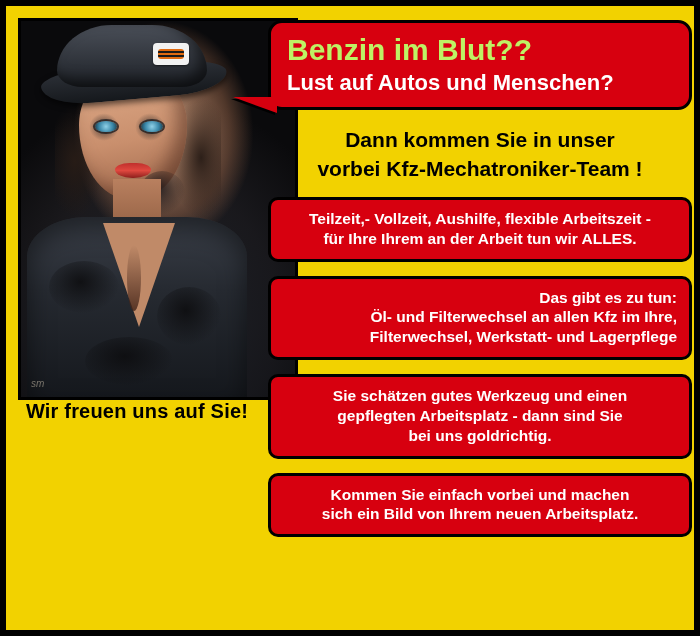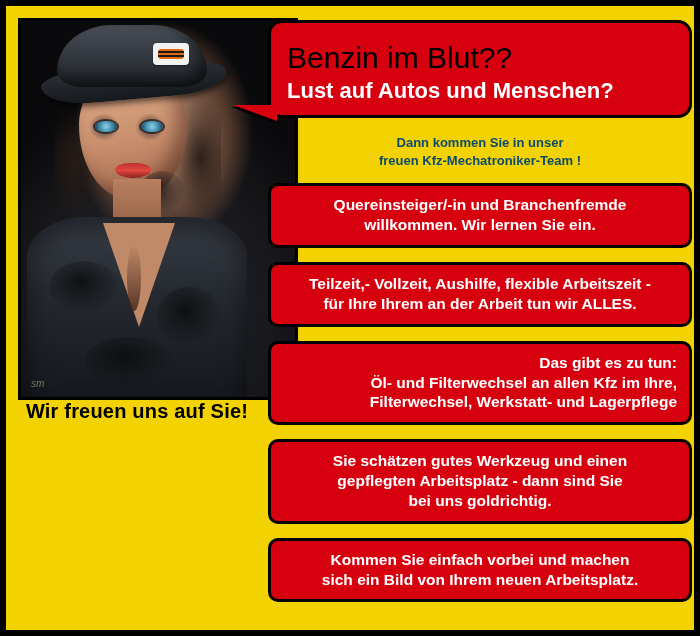--- a/index.html
+++ b/index.html
@@ -221,25 +221,25 @@
   .bubble {
     position: relative;
     background: #D7000F;
     border: 3px solid #000;
     border-radius: 14px;
     padding: 10px 16px 12px 16px;
     box-sizing: border-box;
     width: 424px;
   }
   .bubble-head {
-    color: #000000;
+    color: #bef264;
     font-size: 30px;
-    font-weight: normal;
+    font-weight: bold;
     line-height: 1.1;
-    margin: 8px 0 4px 0;
+    margin: 0 0 4px 0;
   }
   .bubble-sub {
     color: #fff;
     font-size: 22px;
     font-weight: bold;
     line-height: 1.15;
   }
   .bubble-tail {
     position: absolute;
     left: -38px;
@@ -247,22 +247,22 @@
     width: 0;
     height: 0;
     border-top: 16px solid #D7000F;
     border-left: 44px solid transparent;
     filter: drop-shadow(-2px 2px 0 #000);
   }
 
   .headline {
     margin: 16px 0 0 0;
     text-align: center;
-    color: #0c4a6e;
-    font-size: 13px;
+    color: #000000;
+    font-size: 21px;
     font-weight: bold;
     line-height: 1.35;
   }
 
   .redbox {
     background: #D7000F;
     border: 3px solid #000;
     border-radius: 10px;
     box-sizing: border-box;
     width: 424px;
@@ -314,27 +314,23 @@
   <div class="right-col">
 
     <div class="bubble">
       <div class="bubble-head">Benzin im Blut??</div>
       <div class="bubble-sub">Lust auf Autos und Menschen?</div>
       <div class="bubble-tail"></div>
     </div>
 
     <div class="headline">
       <div>Dann kommen Sie in unser</div>
-      <div>freuen Kfz-Mechatroniker-Team !</div>
-    </div>
-
-    <div class="redbox center">
-      <span class="line">Quereinsteiger/-in und Branchenfremde</span>
-      <span class="line">willkommen. Wir lernen Sie ein.</span>
-    </div>
+      <div>vorbei Kfz-Mechatroniker-Team !</div>
+    </div>
+
 
     <div class="redbox center">
       <span class="line">Teilzeit,- Vollzeit, Aushilfe, flexible Arbeitszeit -</span>
       <span class="line">für Ihre Ihrem an der Arbeit tun wir ALLES.</span>
     </div>
 
     <div class="redbox left">
       <span class="line">Das gibt es zu tun:</span>
       <span class="line">Öl- und Filterwechsel an allen Kfz im Ihre,</span>
       <span class="line">Filterwechsel, Werkstatt- und Lagerpflege</span>

